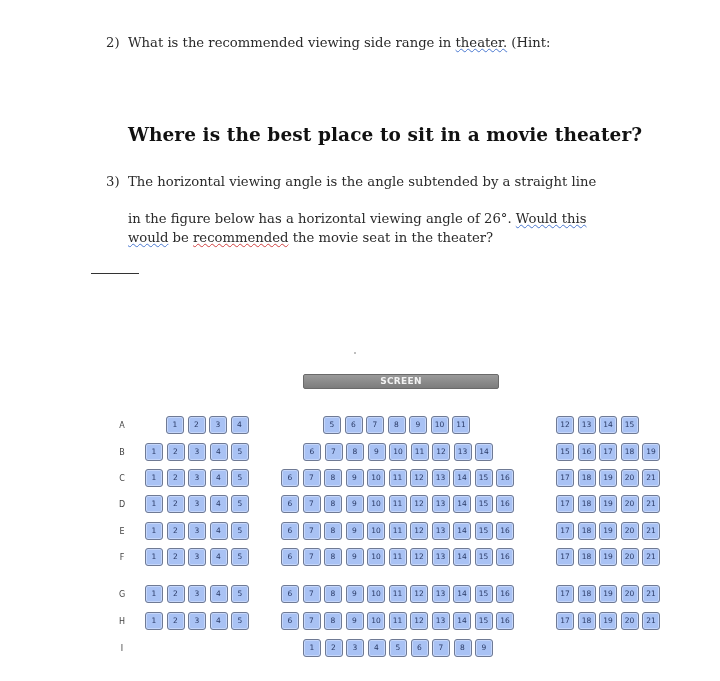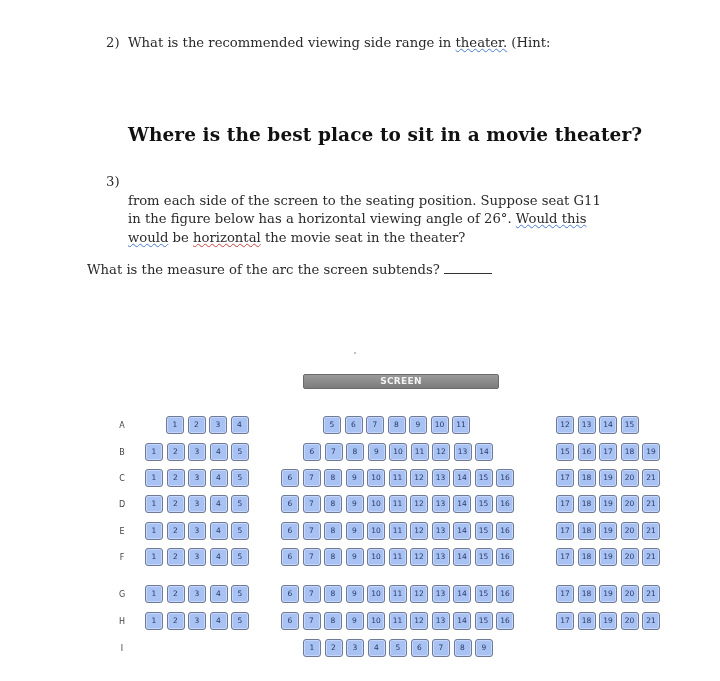--- a/index.html
+++ b/index.html
@@ -33,29 +33,29 @@
   <div class="body">
     <span>What is the recommended viewing side range in </span><span class="wavy-blue">theater.</span><span> (Hint:</span><br>
   </div>
 </div>
 
 <div class="heading">Where is the best place to sit in a movie theater?</div>
 
 <div class="q" style="left:106px; top:173px; width:580px;">
   <span class="num">3)</span>
   <div class="body">
+    <span>The horizontal viewing angle is the angle subtended by a straight line</span><br>
     <br>
-    <span>from each side of the screen to the seating position. Suppose seat G11</span><br>
     <span>in the figure below has a horizontal viewing angle of 26°. </span><span class="wavy-blue">Would this</span><br>
-    <span class="wavy-blue">would</span><span> be </span><span class="wavy-red">horizontal</span><span> the movie seat in the theater?</span>
+    <span class="wavy-blue">would</span><span> be </span><span class="wavy-red">recommended</span><span> the movie seat in the theater?</span>
   </div>
 </div>
 
 <div class="arc-q">
-  <span>What is the measure of the arc the screen subtends?</span><span class="blank"></span>
+  <span class="blank"></span>
 </div>
 
 <div>
   <div class="dot"></div>
   <div class="screen">SCREEN</div>
   <div id="seats">
       <div class="row-label" style="left: 117px; top: 421px;">A</div>
       <div class="seat" style="left: 166px; top: 416px;">1</div>
       <div class="seat" style="left: 187.5px; top: 416px;">2</div>
       <div class="seat" style="left: 209px; top: 416px;">3</div>

